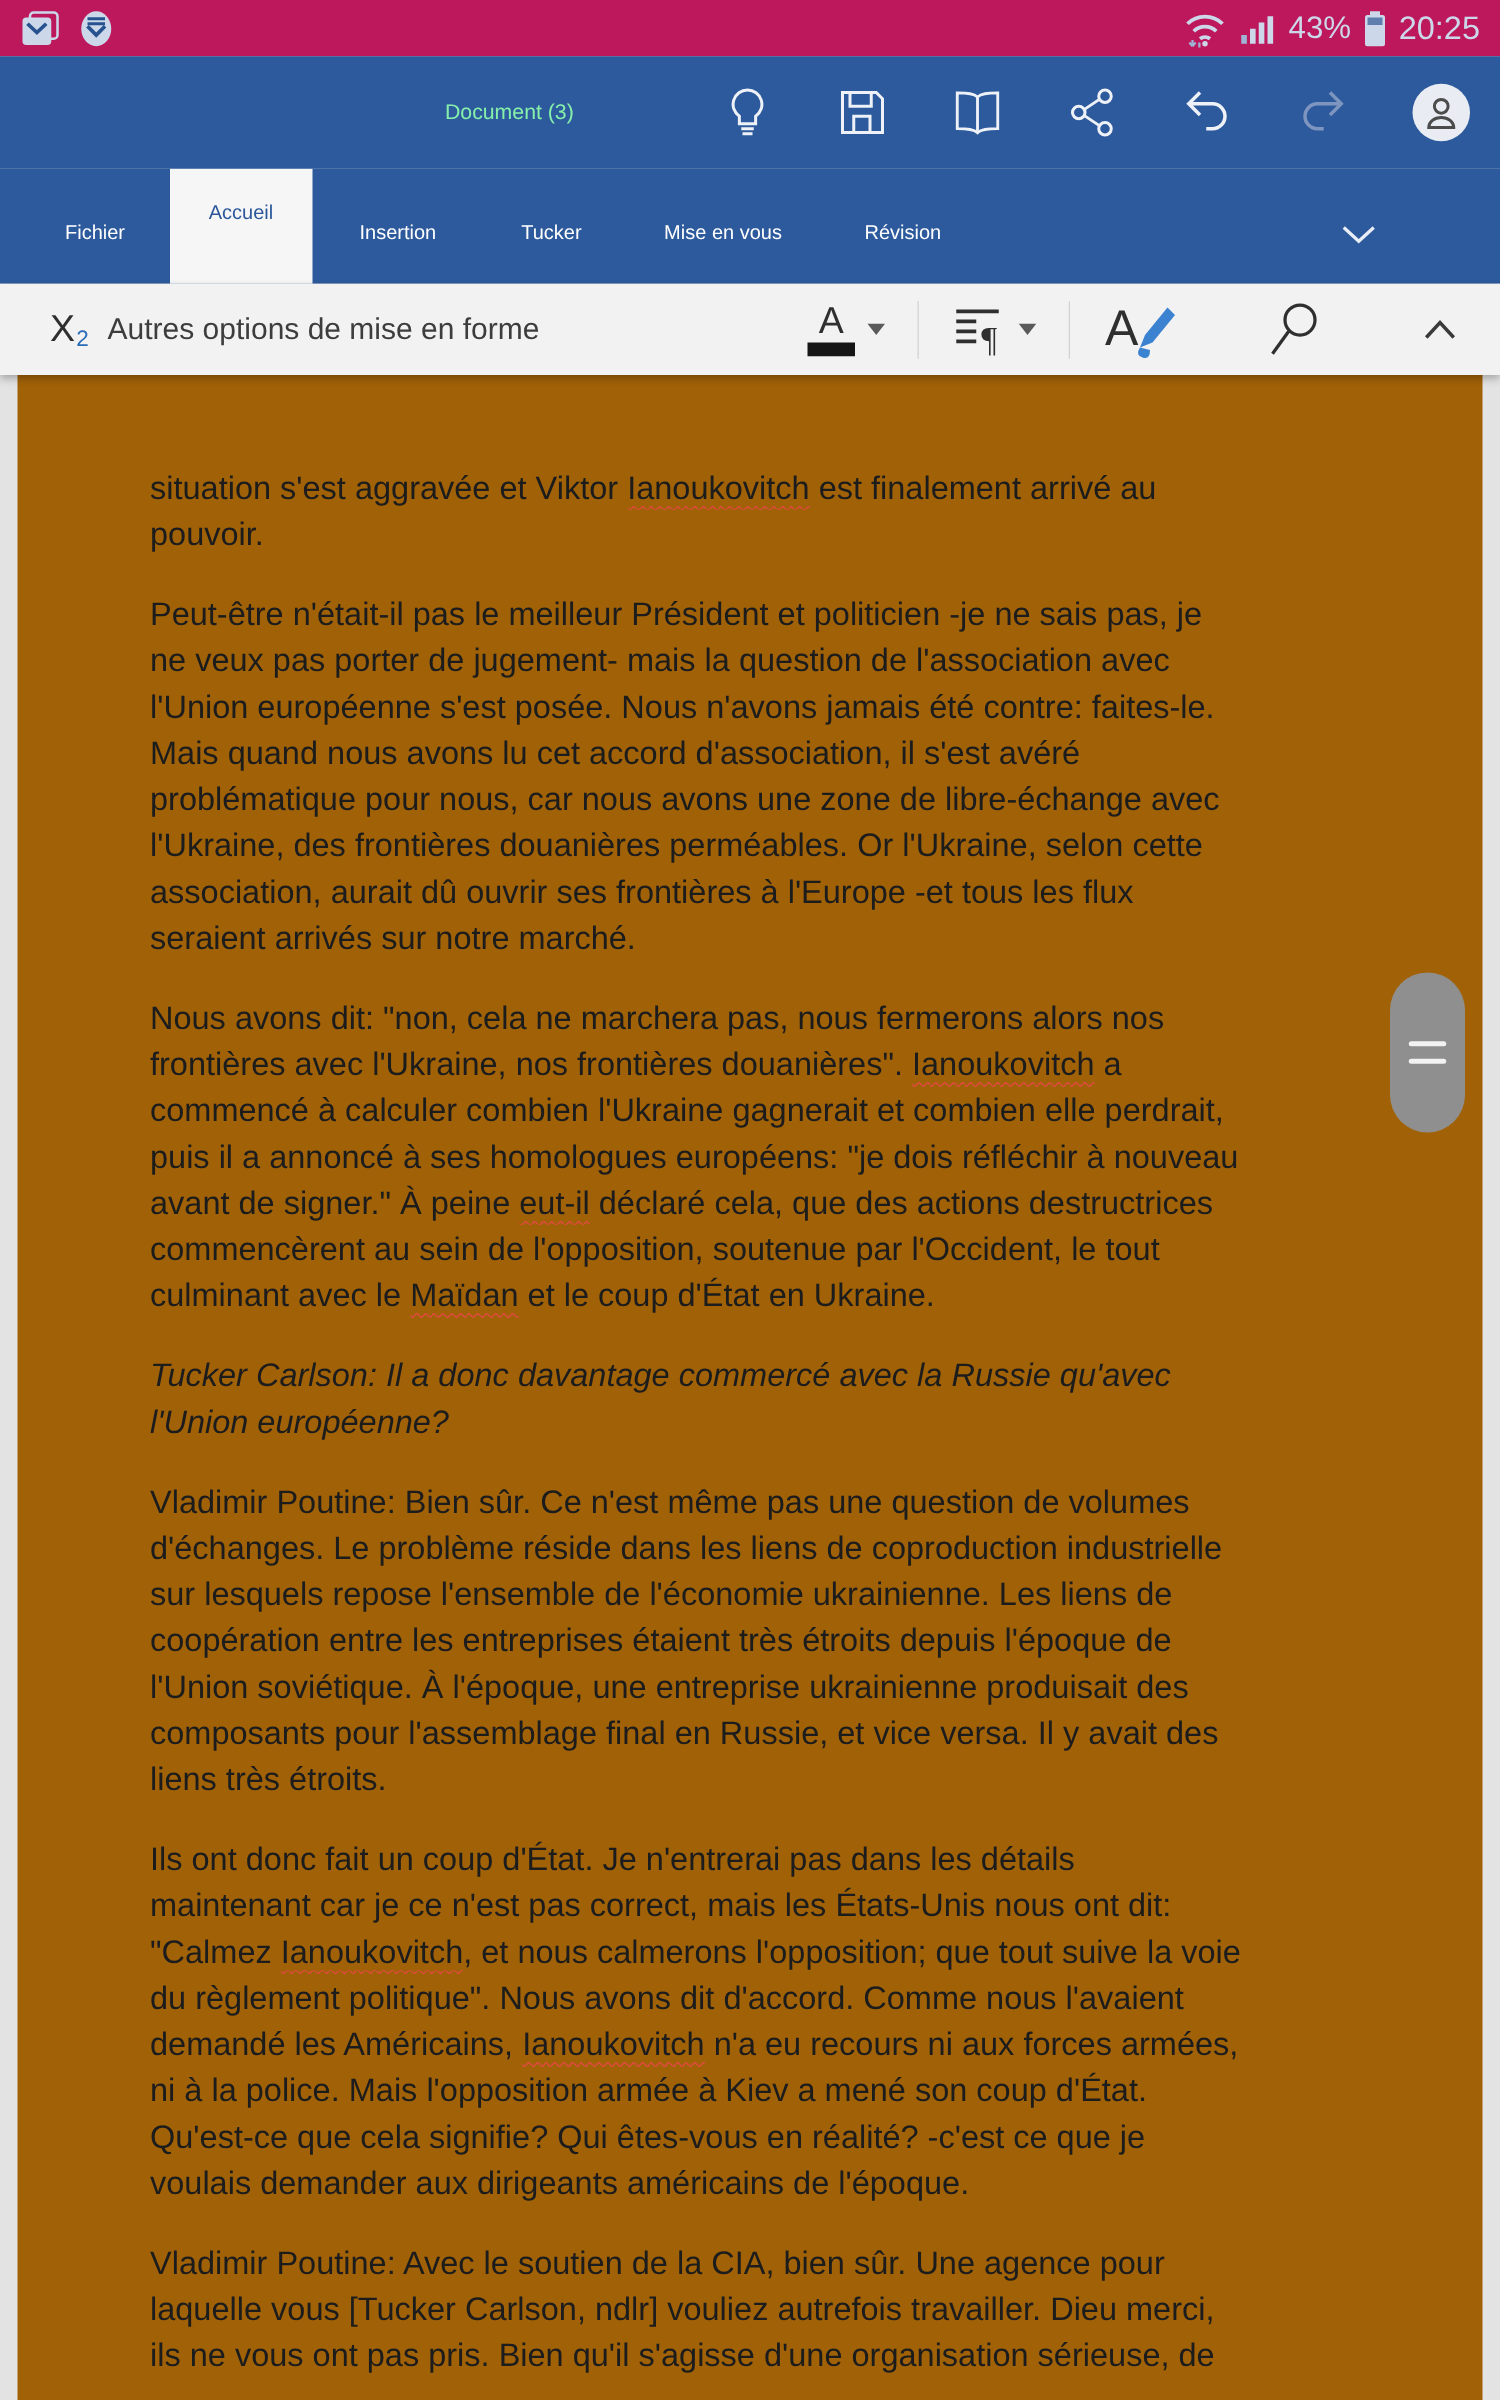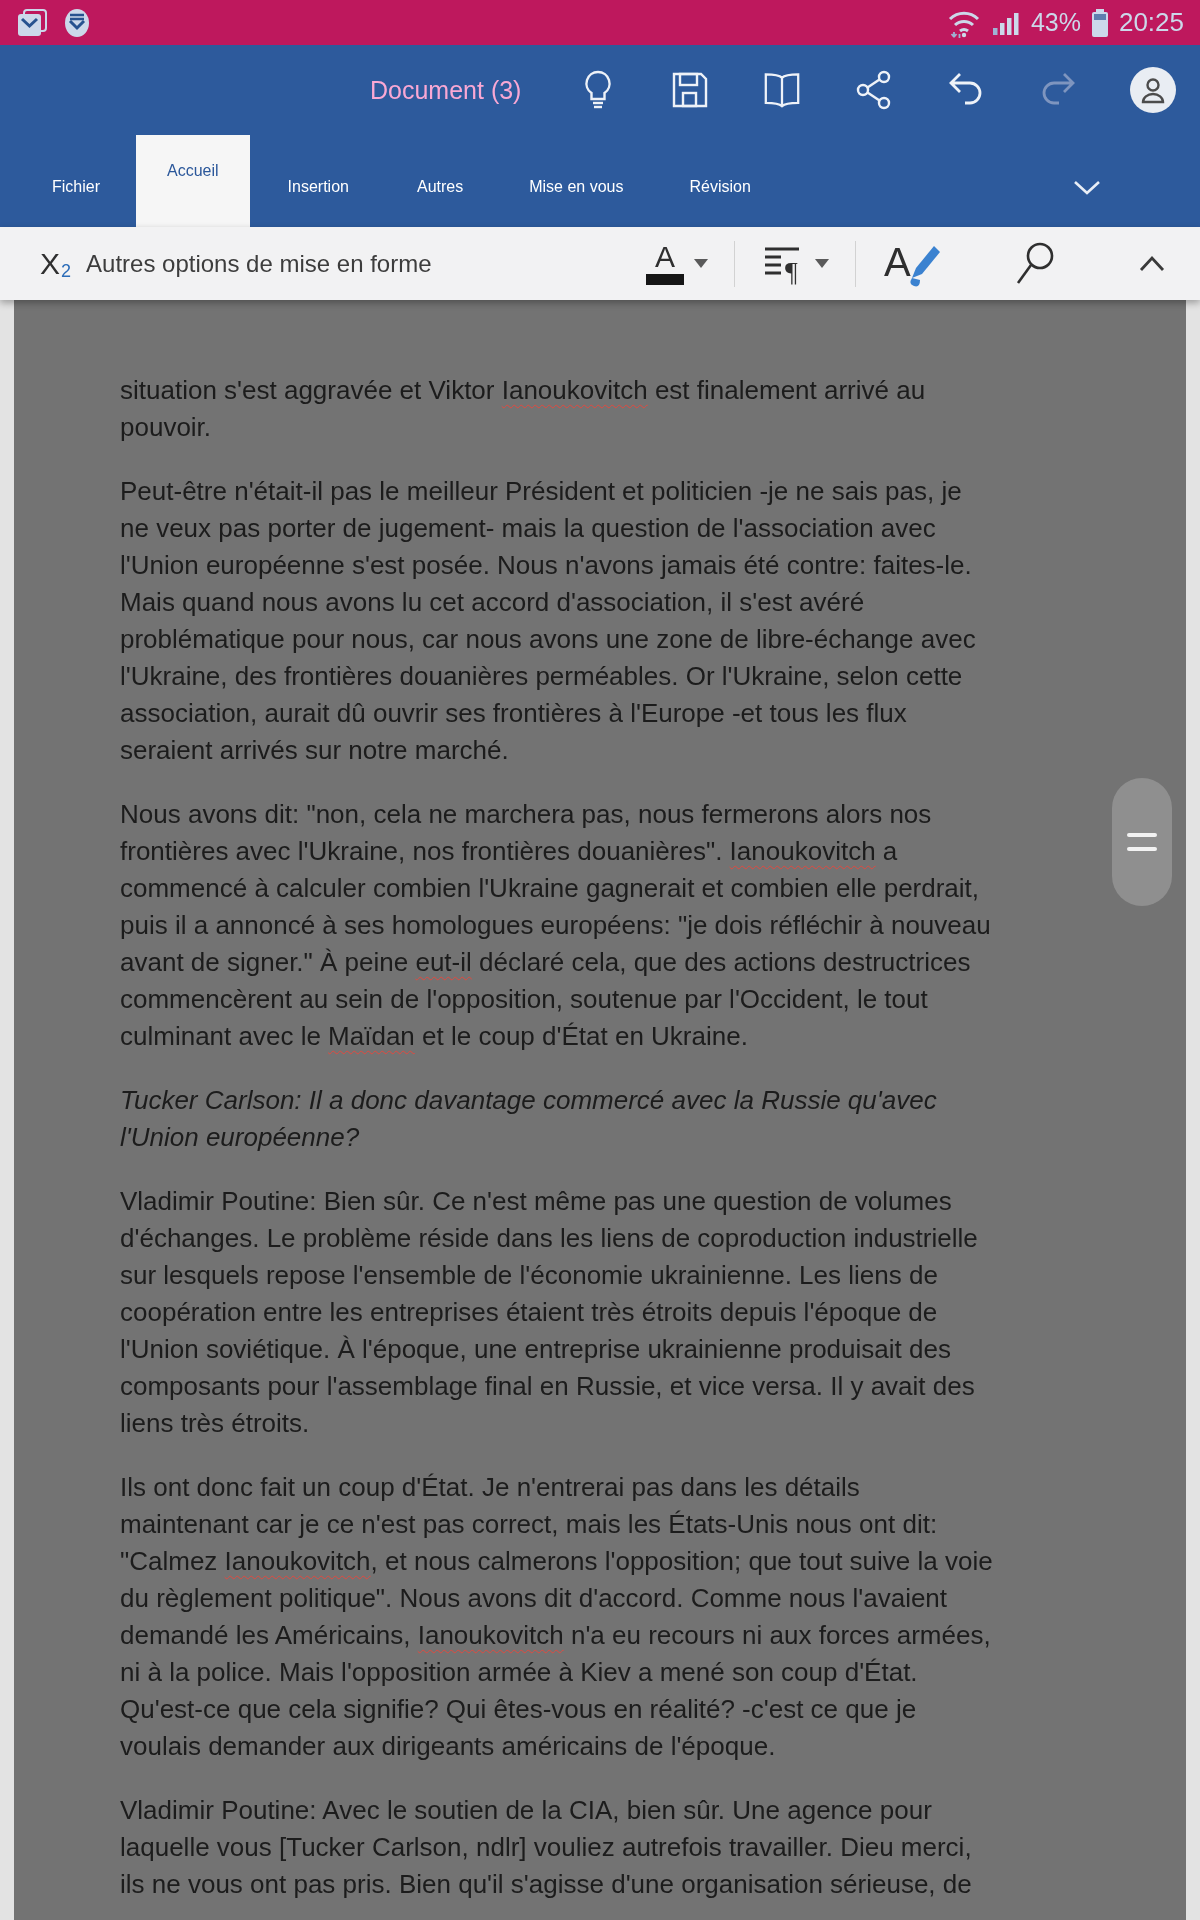--- a/index.html
+++ b/index.html
@@ -15,21 +15,21 @@
   .status-left{display:flex;align-items:center;gap:14px;}
   .status-right{margin-left:auto;display:flex;align-items:center;gap:9px;}
   .status-pct{font-size:25px;color:#ccd8ea;}
   .status-time{font-size:26px;color:#ccd8ea;}
   
   .title-bar{
     height:90px;background:#2d5a9c;position:relative;display:flex;align-items:center;
   }
   .doc-title{
     position:absolute;left:356px;top:0;height:90px;display:flex;align-items:center;
-    color:#f9a8d4;font-size:25px;font-weight:400;margin-left:14px;
+    color:#86efac;font-size:17px;font-weight:400;
   }
   .title-icons{margin-left:auto;display:flex;align-items:center;gap:52px;padding-right:24px;}
   .tbtn{width:40px;height:40px;display:flex;align-items:center;justify-content:center;}
   .avatar{width:46px;height:46px;border-radius:50%;background:#e9edf3;display:flex;align-items:center;justify-content:center;}
   
   .tab-bar{
     height:92px;background:#2d5a9c;display:flex;align-items:flex-end;padding-left:34px;
   }
   .tab{
     height:80px;display:flex;align-items:center;padding:0 14px;
@@ -53,21 +53,21 @@
   .fc-a .bar{width:38px;height:11px;background:#161616;margin-top:2px;}
   .caret-down{width:0;height:0;border-left:7px solid transparent;border-right:7px solid transparent;border-top:9px solid #5a5a5a;margin-left:10px;}
   .tb-div{width:1px;height:46px;background:#d2d2d2;margin:0 26px;}
   .para-icon{display:flex;align-items:center;}
   .painter{margin-right:74px;}
   .search-btn{margin-right:80px;}
   .collapse-btn{margin-right:34px;}
   
   .doc-area{position:relative;height:1620px;background:#e3e3e3;}
   .page{
-    position:absolute;left:14px;right:14px;top:0;bottom:0;background:#737373;
+    position:absolute;left:14px;right:14px;top:0;bottom:0;background:#a16207;
     padding:72px 100px 0 106px;box-sizing:border-box;
   }
   .para{
     margin:0 0 27px 0;font-size:26px;line-height:37px;color:#1c1c1c;white-space:nowrap;
   }
   .para.italic{font-style:italic;}
   .misspelled{
     text-decoration:underline;text-decoration-style:wavy;text-decoration-color:#e0493f;
     text-decoration-thickness:1px;text-underline-offset:5px;
   }
@@ -179,21 +179,21 @@
         <path d="M5 27 a10 8 0 0 1 20 0 Z" fill="none" stroke="#4c4c4c" stroke-width="2.4"></path>
       </svg>
     </div>
   </div>
 </div>
 
 <div class="tab-bar">
   <div class="tab" style="margin-left:4px">Fichier</div>
   <div class="tab active" style="margin-left:22px">Accueil</div>
   <div class="tab" style="margin-left:24px">Insertion</div>
-  <div class="tab" style="margin-left:40px">Autres</div>
+  <div class="tab" style="margin-left:40px">Tucker</div>
   <div class="tab" style="margin-left:38px">Mise en vous</div>
   <div class="tab" style="margin-left:38px">Révision</div>
   <div class="tab-more">
     <svg width="30" height="18" viewBox="0 0 30 18">
       <polyline points="3,4 15,15 27,4" fill="none" stroke="#e9eef6" stroke-width="2.6"></polyline>
     </svg>
   </div>
 </div>
 
 <div class="toolbar">

